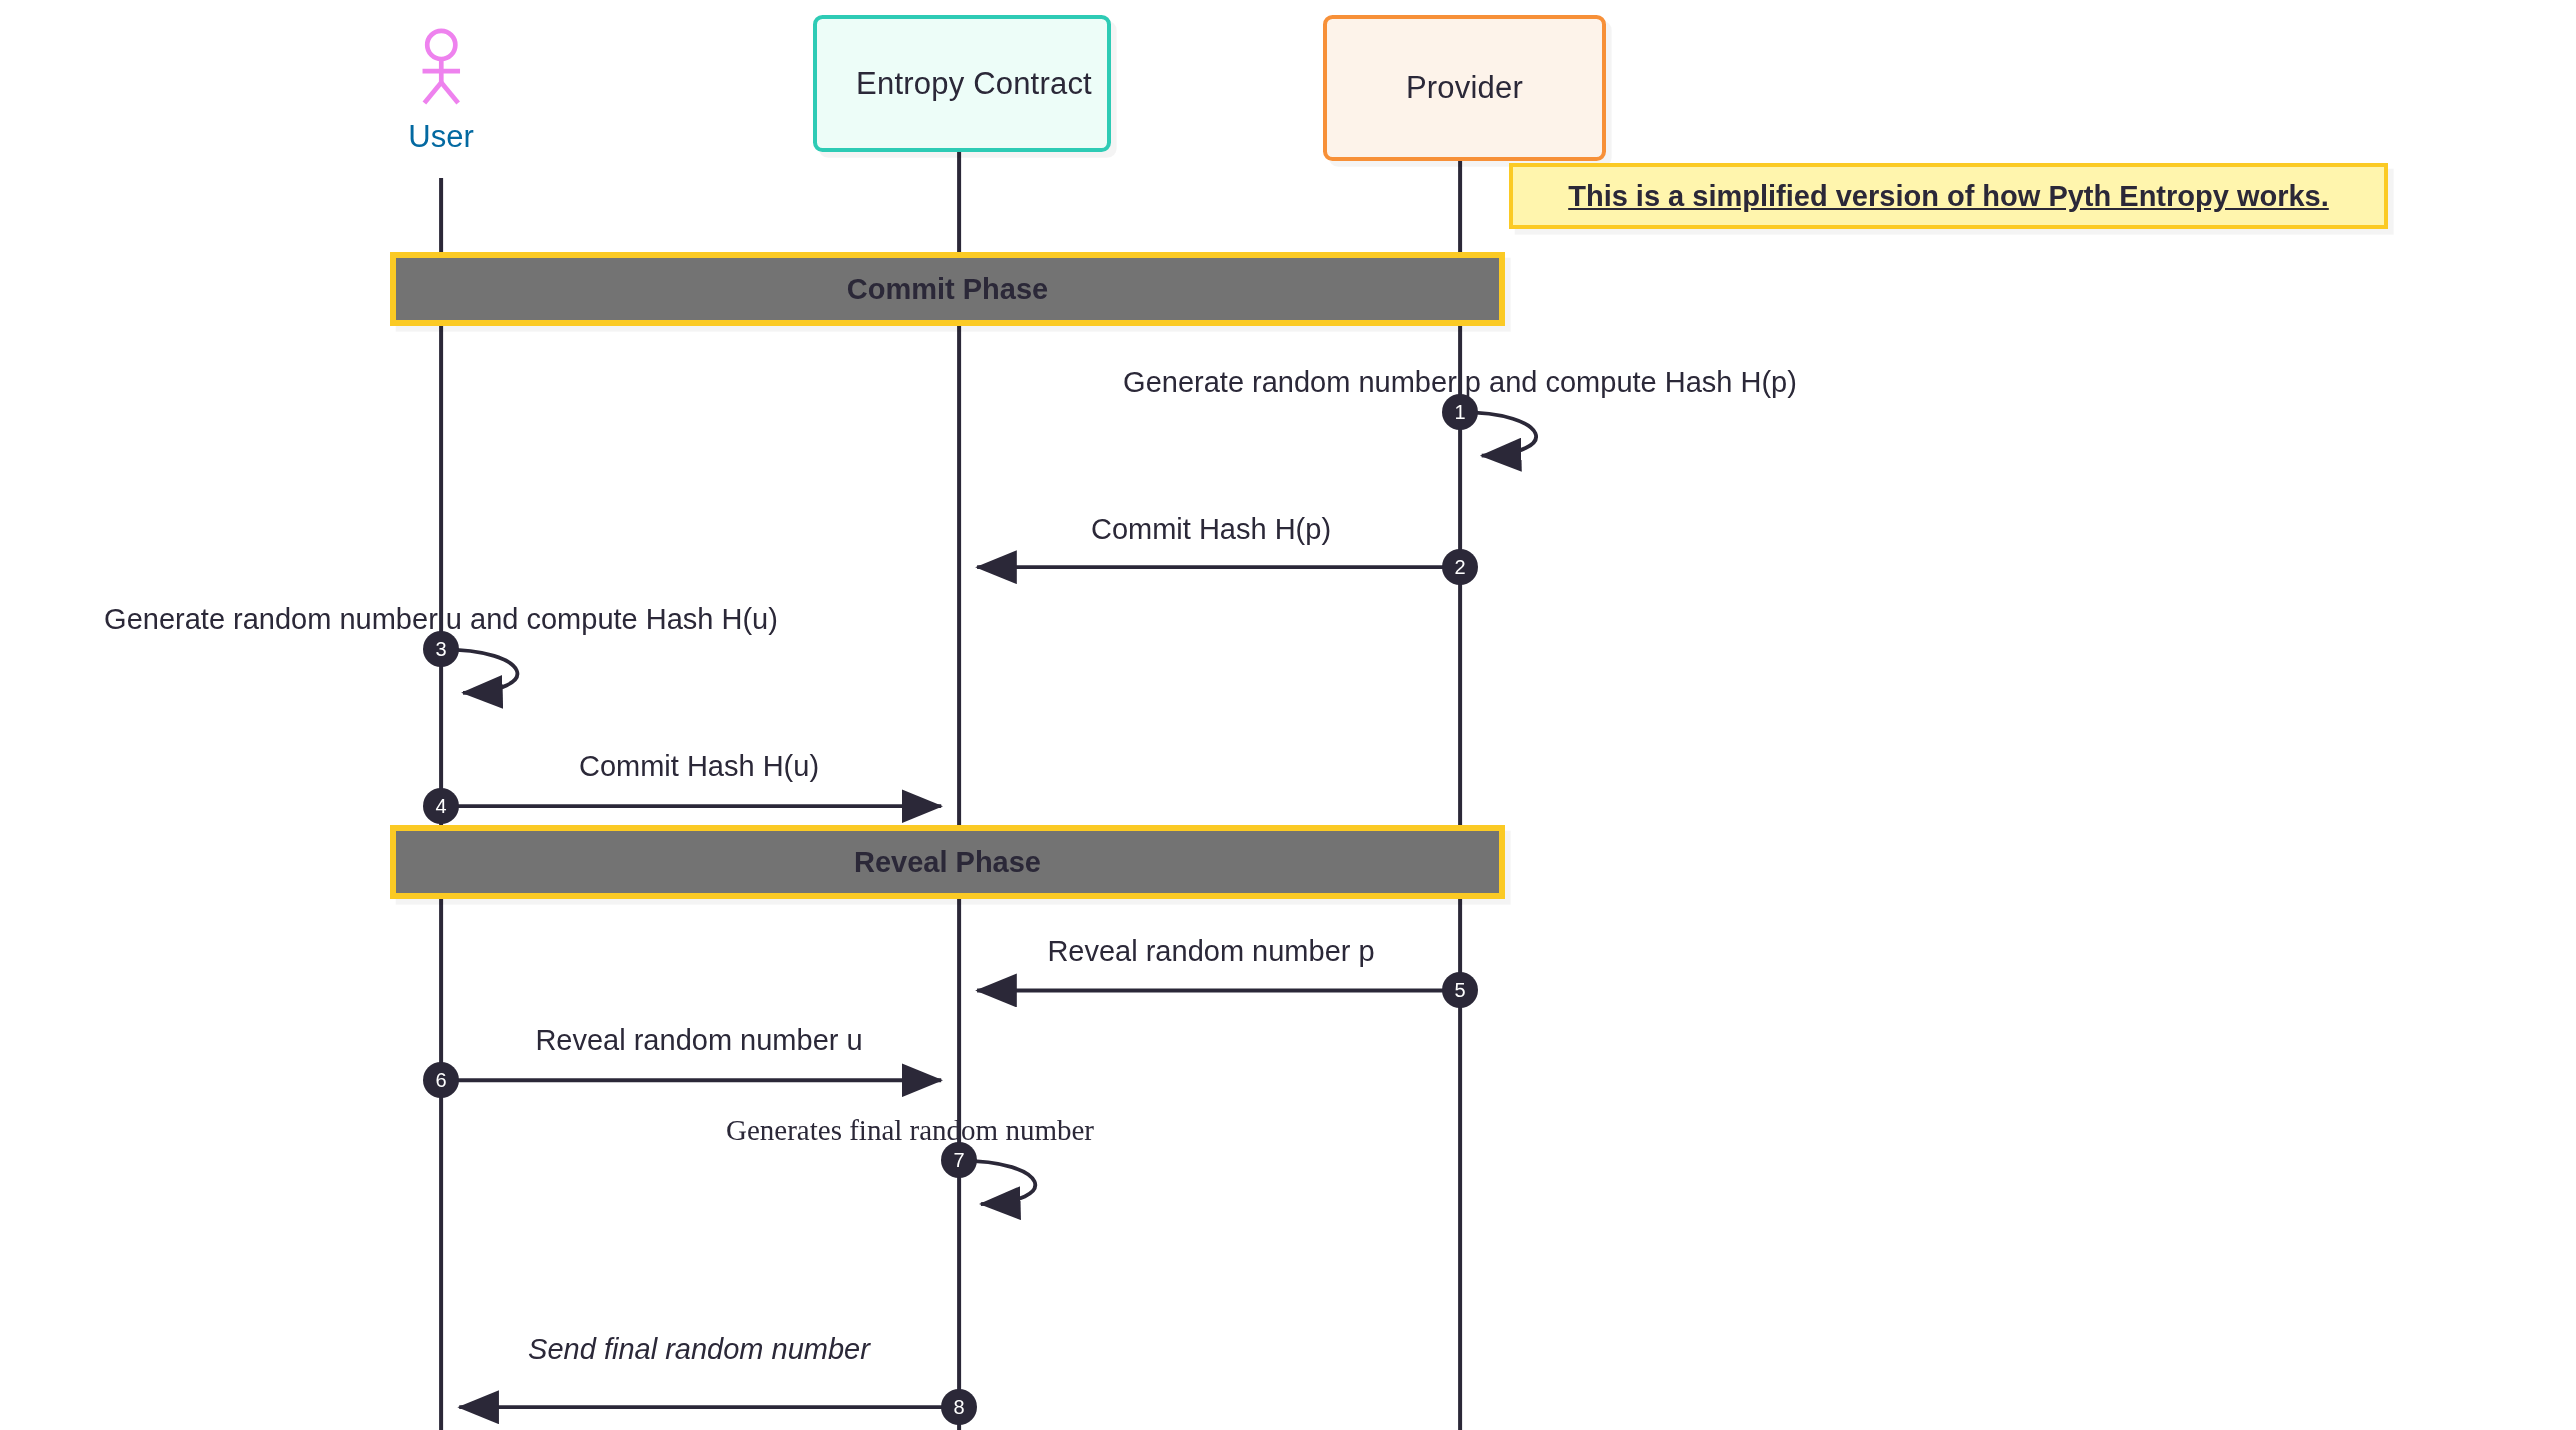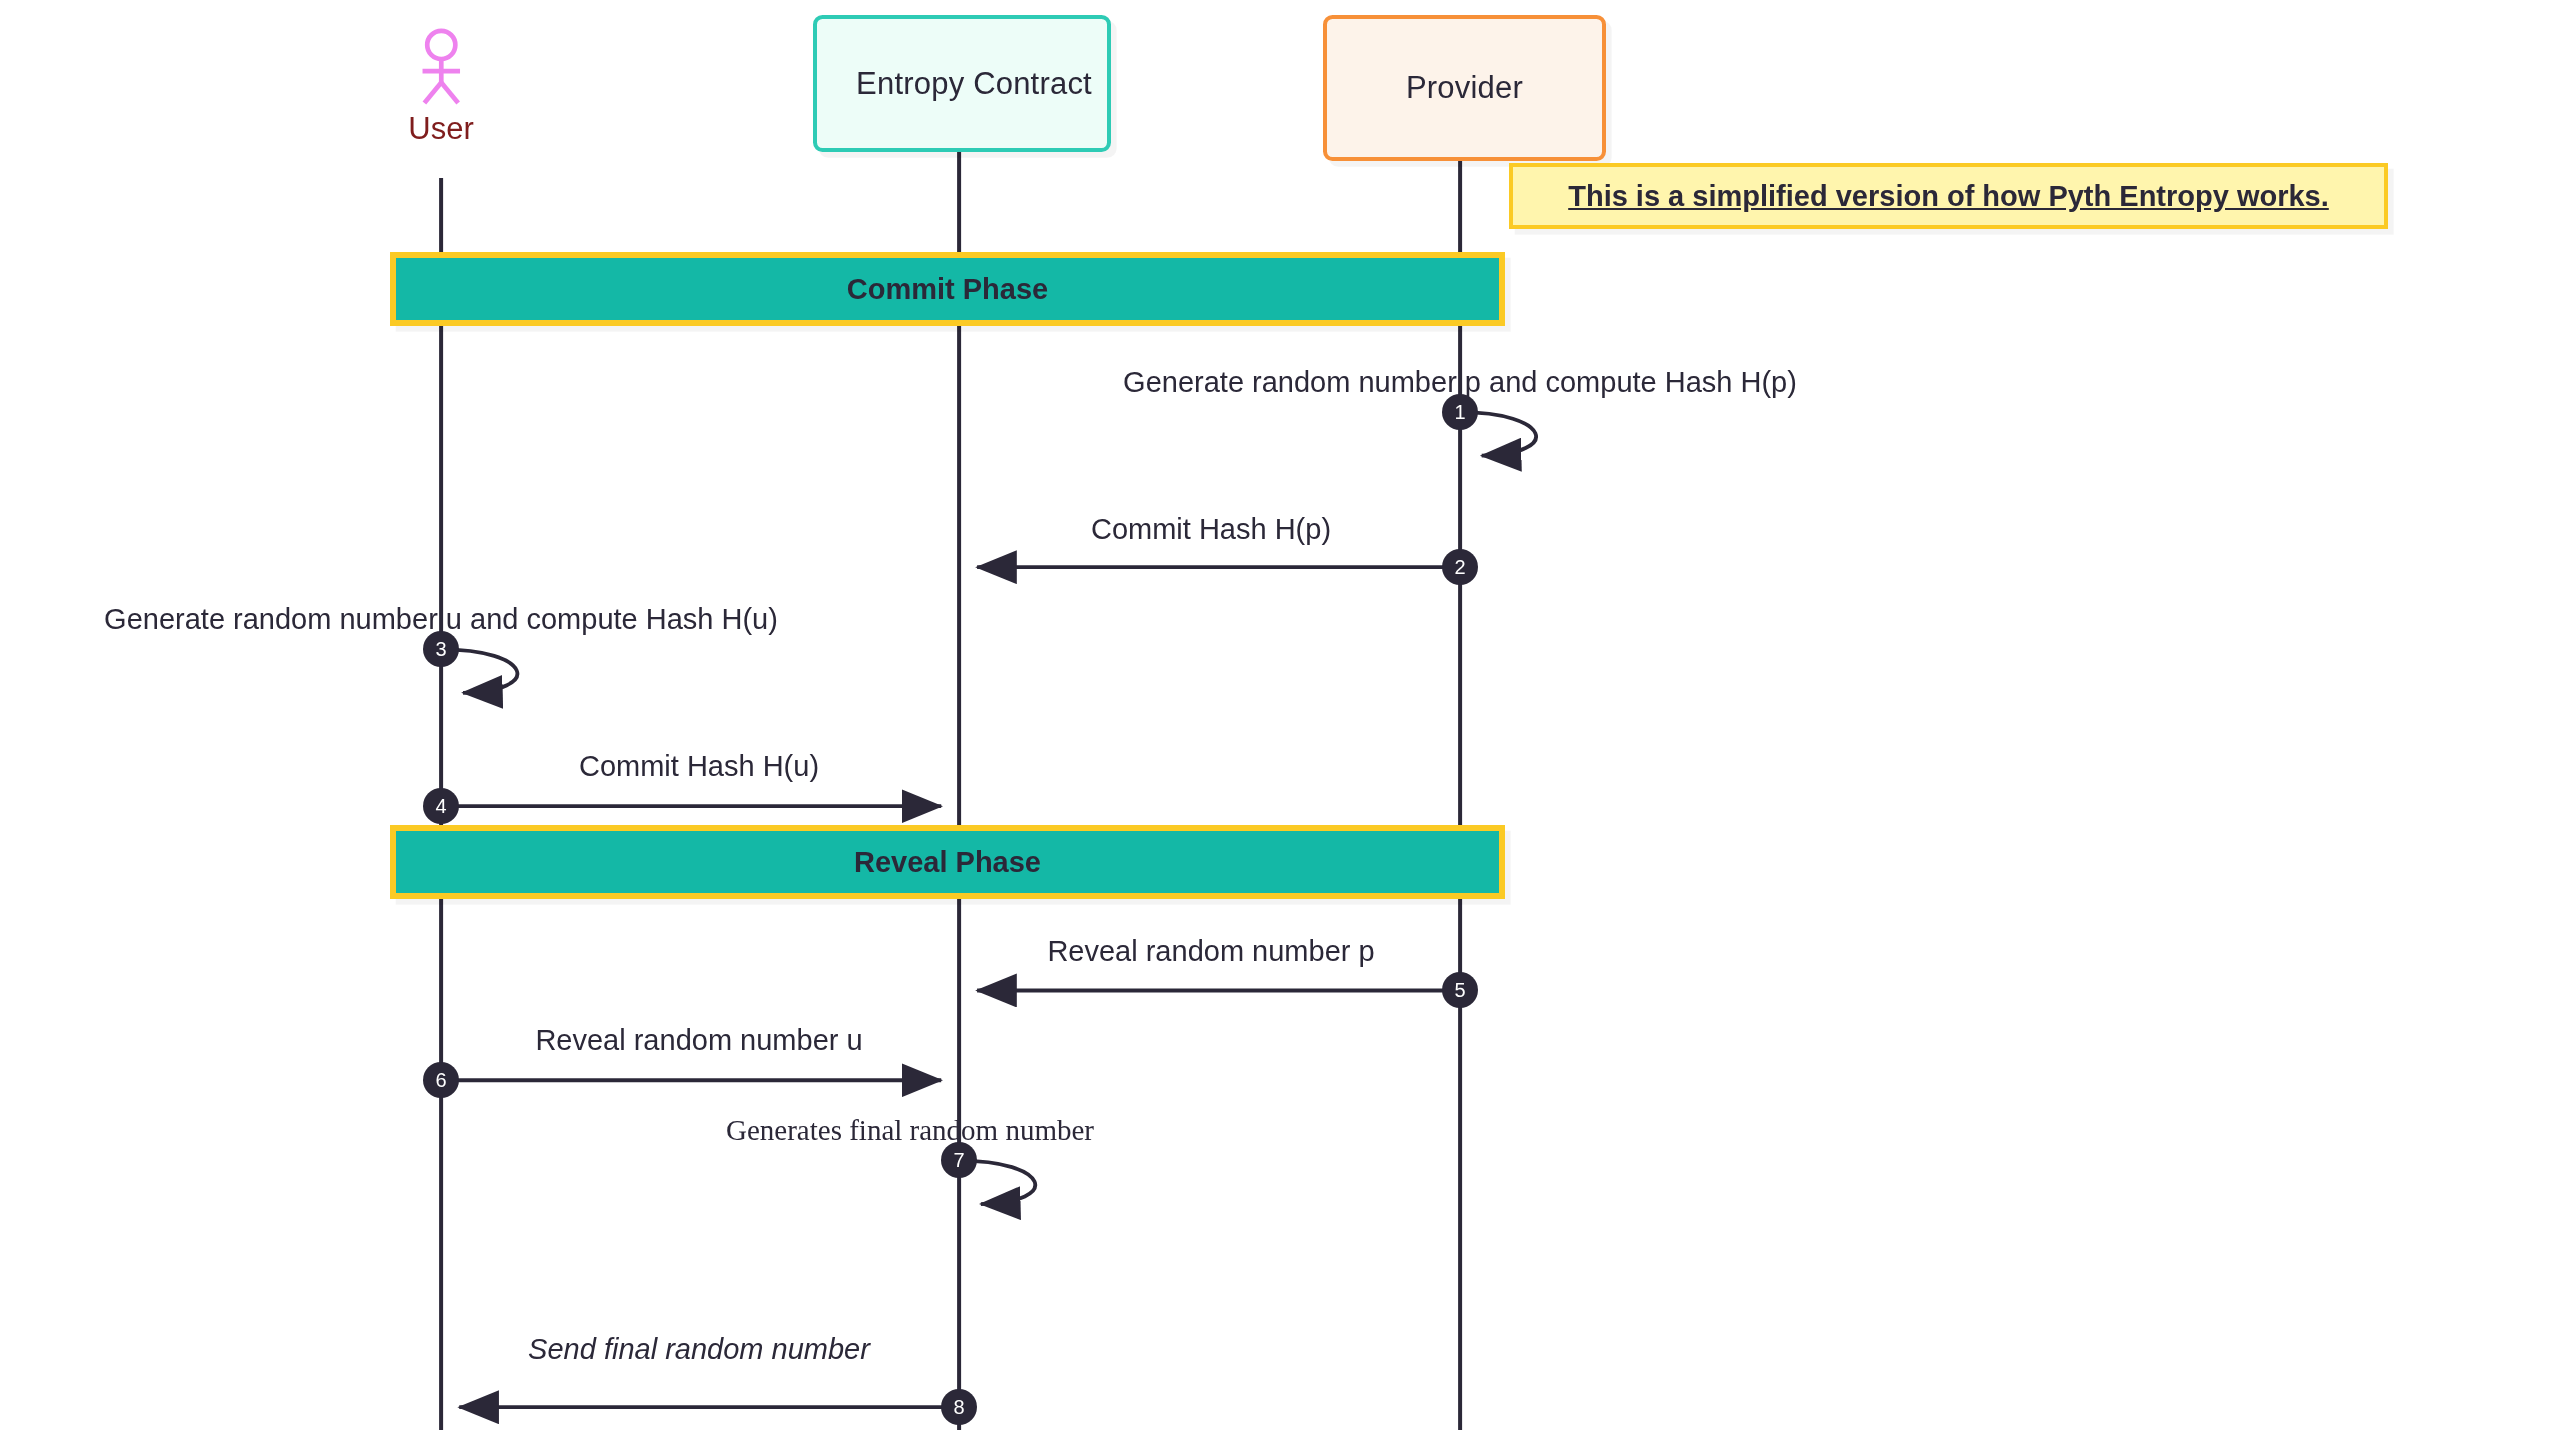--- a/index.html
+++ b/index.html
@@ -59,30 +59,30 @@
 
   
   .actor-wrap {
     position: absolute;
     display: flex;
     flex-direction: column;
     align-items: center;
   }
   .actor-label {
     font-size: 31px;
-    color: #7f1d1d;
-    margin-top: 6px;
+    color: #0369a1;
+    margin-top: 14px;
     white-space: nowrap;
   }
 
   
   .phase-banner {
     position: absolute;
     box-sizing: border-box;
-    background: #14b8a6;
+    background: #737373;
     border: 6.6px solid #fbca24;
     display: flex;
     align-items: center;
     justify-content: center;
     box-shadow: 5.7px 5.7px 0 0 rgba(0,0,0,0.045);
     z-index: 5;
   }
   .phase-banner .phase-label {
     font-size: 29px;
     font-weight: bold;

